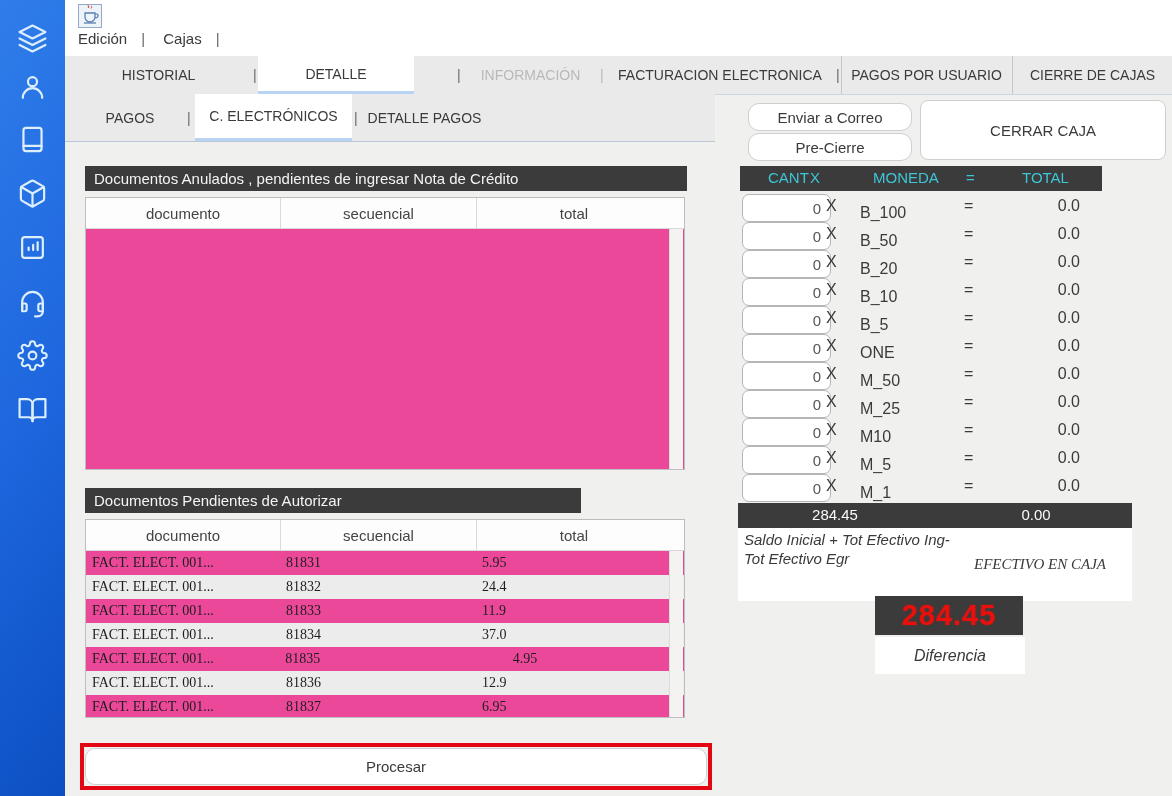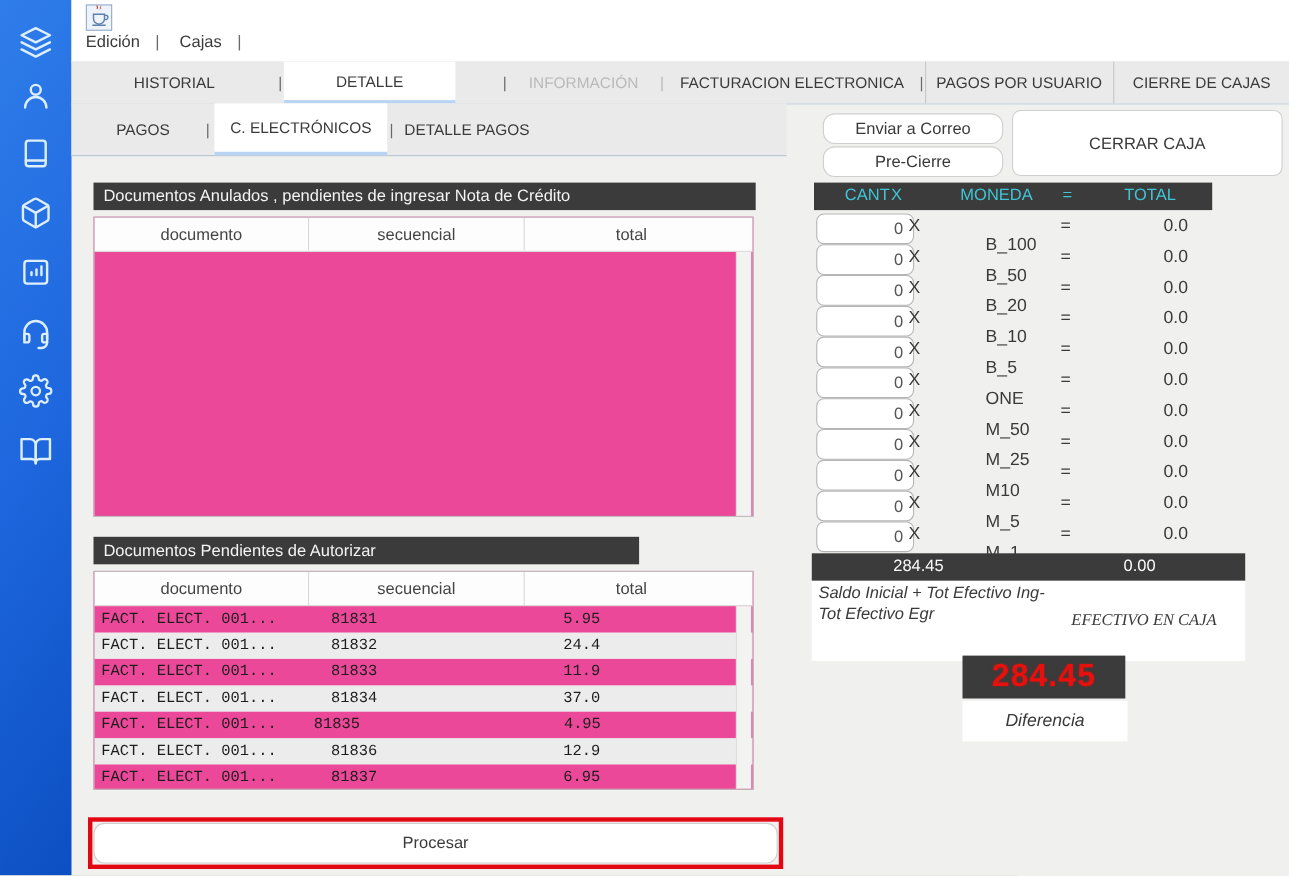--- a/index.html
+++ b/index.html
@@ -40,34 +40,34 @@
     justify-content:center;font-size:15px;color:#3a3a3a;cursor:pointer;box-sizing:border-box;}
 
   
   .darkbar{background:#3b3b3b;color:#f4f4f4;font-size:15px;display:flex;align-items:center;padding-left:9px;box-sizing:border-box;}
 
   
   .tbl{background:#ec4899;border:1px solid #bdbdbd;box-sizing:border-box;}
   .thead{display:flex;height:30px;border-bottom:1px solid #d9d9d9;background:#fdfdfd;}
   .th{display:flex;align-items:center;justify-content:center;font-size:15px;color:#444;box-sizing:border-box;}
   .th + .th{border-left:1px solid #d9d9d9;}
-  .trow{display:flex;height:24px;align-items:center;font-family:Liberation Mono, monospace;
-    font-size:14px;color:#1d1d1d;cursor:default;justify-content:space-between;}
+  .trow{display:flex;height:24px;align-items:center;font-family:Liberation Serif, serif;
+    font-size:14px;color:#1d1d1d;cursor:default;}
   .trow.alt{background:#ececec;}
   .td{box-sizing:border-box;padding-left:6px;overflow:hidden;white-space:nowrap;}
   .vscroll{position:absolute;top:31px;right:1px;width:13px;background:#f3f3f2;border-left:1px solid #dcdcdc;}
 
   
   .cash-head{left:740px;top:166px;width:362px;height:25px;background:#3b3b3b;color:#3ec6d8;font-size:15px;}
   .cash-head span{position:absolute;top:3px;}
   .cash-row{position:absolute;left:740px;width:370px;height:28px;font-size:16px;color:#3a3a3a;}
   .qty-input{position:absolute;left:2px;top:0px;width:76px;height:24px;border:1px solid #b5b5b5;border-radius:7px;
     text-align:right;padding-right:9px;font-size:15px;color:#555;font-family:"Liberation Sans",sans-serif;box-sizing:content-box;}
   .cash-x{position:absolute;left:86px;top:3px;}
-  .cash-name{position:absolute;left:120px;top:20px;margin-left:36px;}
+  .cash-name{position:absolute;left:120px;top:10px;}
   .cash-eq{position:absolute;left:224px;top:3px;}
   .cash-total{position:absolute;left:250px;top:3px;width:90px;text-align:right;}
 
   .totalsbar{left:738px;top:503px;width:394px;height:25px;background:#3b3b3b;color:#fafafa;font-size:15px;}
   .infobox{left:738px;top:528px;width:394px;height:73px;background:#ffffff;color:#3a3a3a;}
   .formula{position:absolute;left:6px;top:3px;width:210px;font-style:italic;font-size:15px;line-height:1.25;}
   .efectivo-lbl{position:absolute;left:212px;top:0;width:180px;height:73px;display:flex;align-items:center;
     justify-content:center;font-style:italic;font-size:15px;font-family:Liberation Serif, serif;}
 
   .difbox{left:875px;top:596px;width:148px;height:39px;background:#3b3b3b;display:flex;align-items:center;justify-content:center;}

